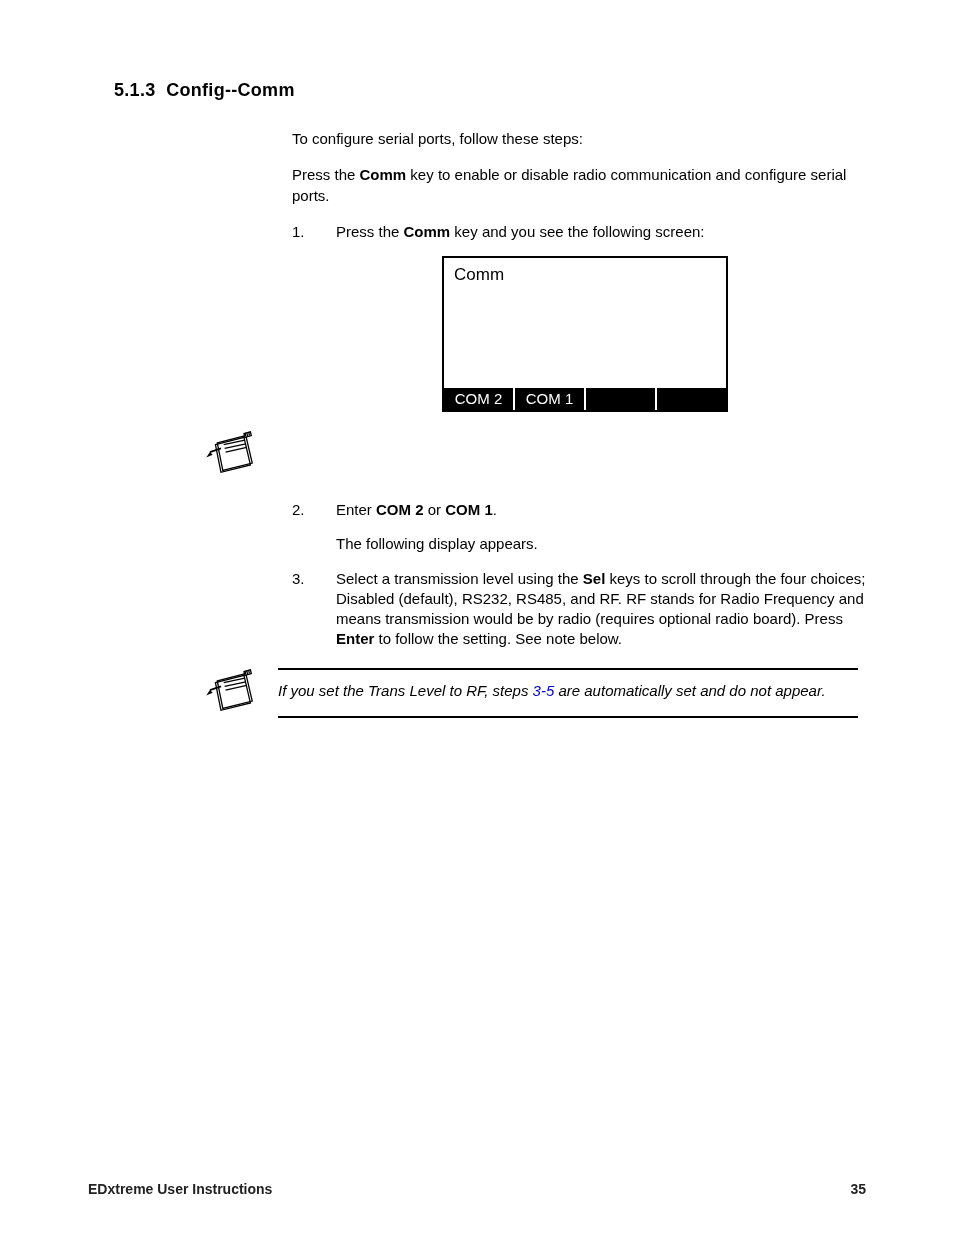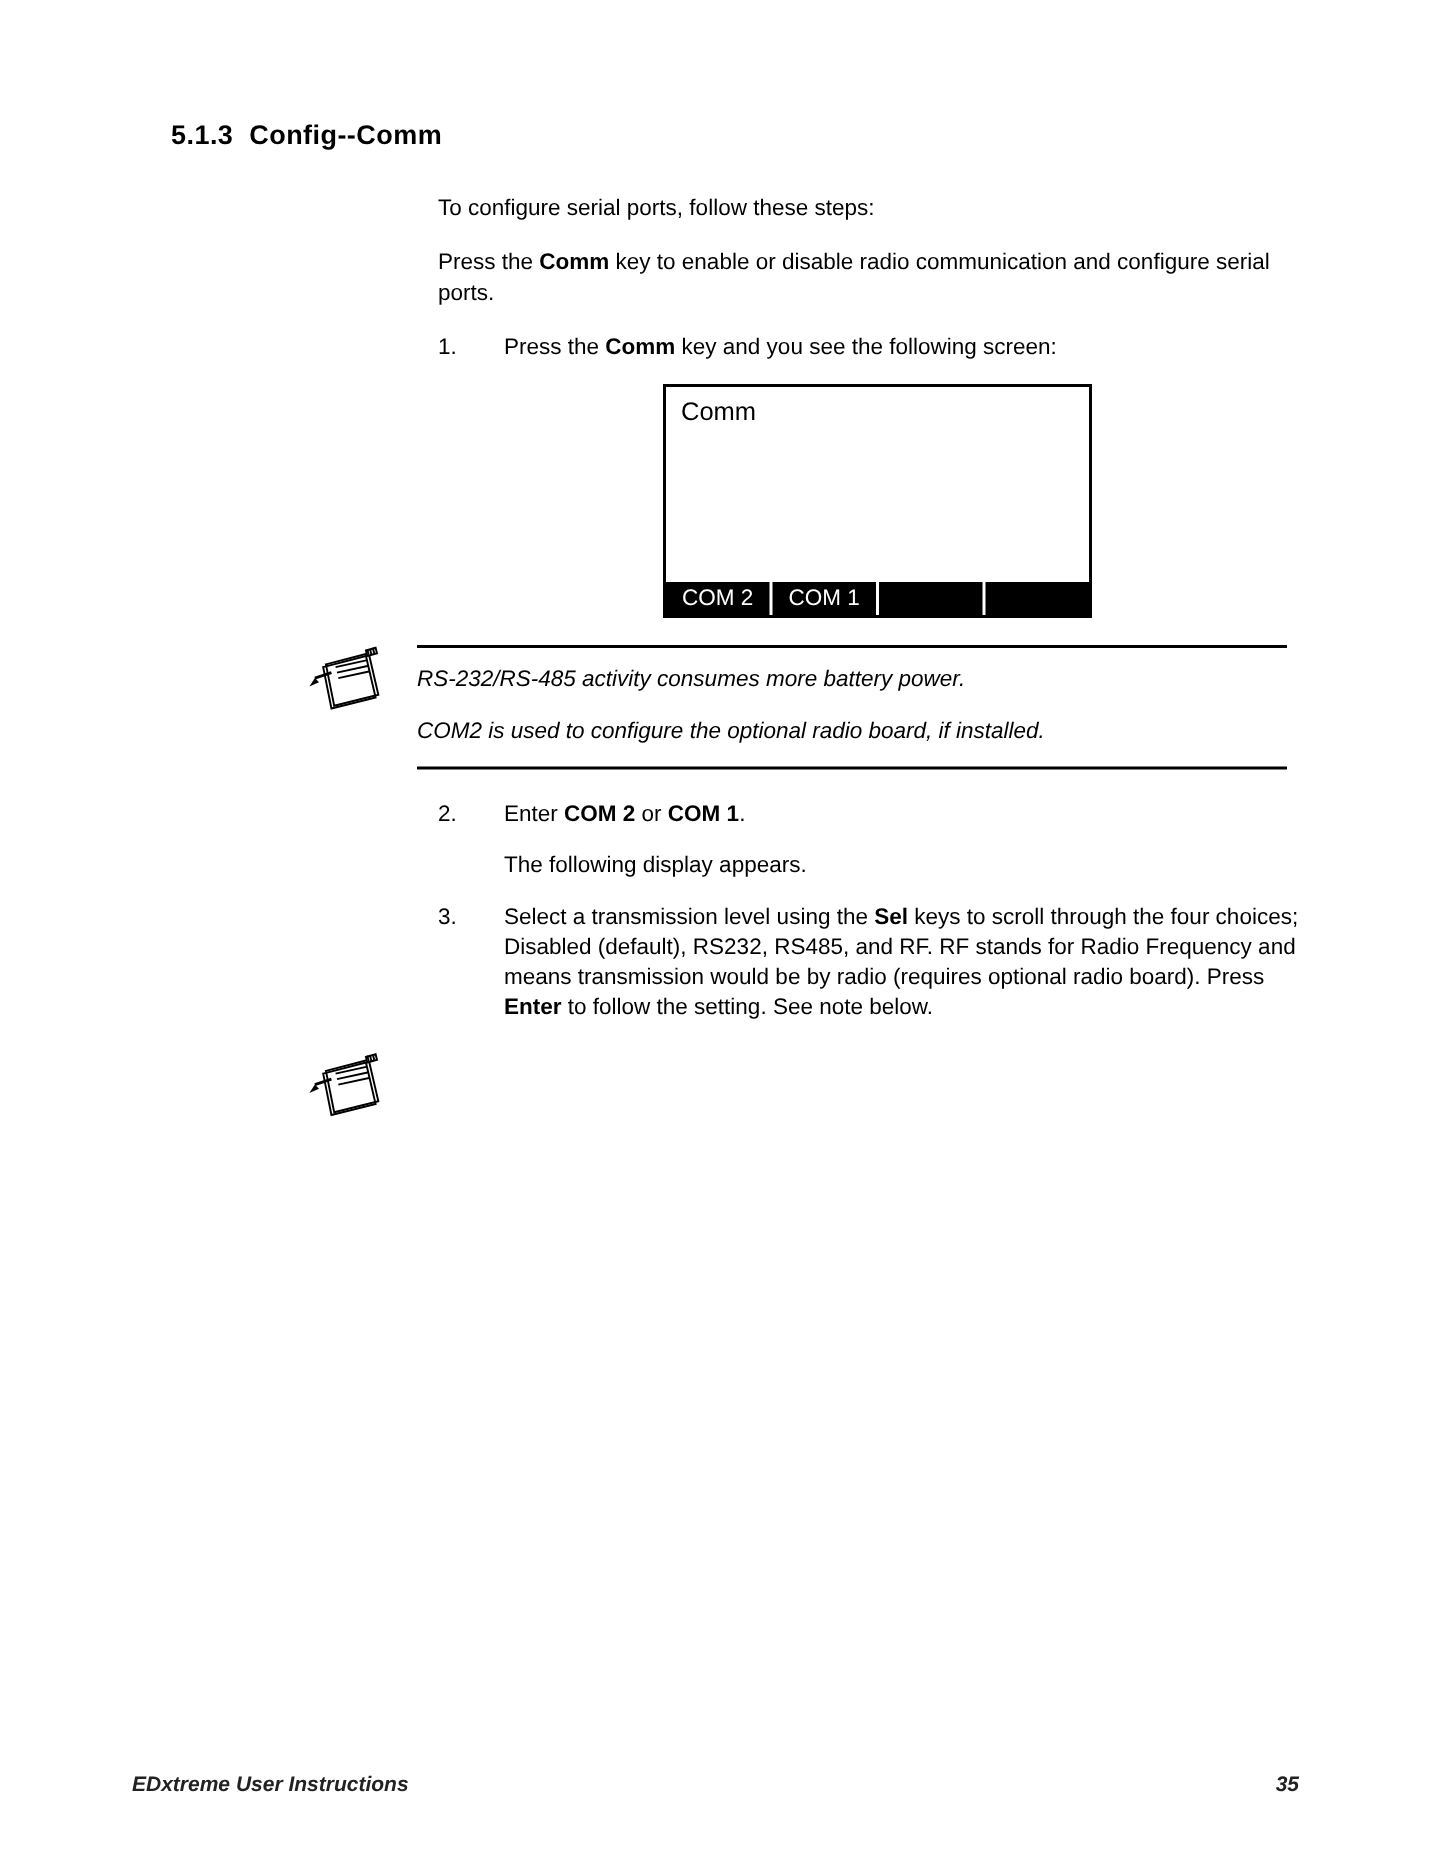--- a/index.html
+++ b/index.html
@@ -108,21 +108,20 @@
   .note-content p { margin: 0 0 12px 0; }
   .note-content p:last-child { margin-bottom: 0; }
   .link-range { color: #0000cc; font-style: italic; }
   .footer {
     position: absolute;
     bottom: 38px;
     left: 88px;
     right: 88px;
     display: flex;
     justify-content: space-between;
-    font-style: italic;
     font-size: 14px;
     font-weight: 700;
     color: #222;
   }
 </style>
 </head>
 <body>
 
 <div class="page">
 
@@ -167,24 +166,20 @@
           <line x1="23" y1="24" x2="46" y2="19"></line>
           <path d="M6 24 L18 20" stroke-width="2"></path>
           <path d="M6 24 L2 30 L9 27 Z" fill="#000" stroke="none"></path>
           <path d="M43 4 L50 2 L51 6 L44 8 Z" fill="#fff"></path>
           <line x1="44" y1="3" x2="45" y2="7"></line>
           <line x1="46" y1="3" x2="47" y2="7"></line>
           <line x1="48" y1="2" x2="49" y2="6"></line>
         </g>
       </svg>
     </div>
-    <div class="note-content">
-      <p>RS-232/RS-485 activity consumes more battery power.</p>
-      <p>COM2 is used to configure the optional radio board, if installed.</p>
-    </div>
   </div>
 
   <div class="body-block">
     <div class="ol-row">
       <div class="ol-num">2.</div>
       <div class="ol-body">
         <span>Enter </span><span class="bold">COM 2</span><span> or </span><span class="bold">COM 1</span><span>.</span>
       </div>
     </div>
     <div class="sub-indent">The following display appears.</div>
@@ -209,19 +204,24 @@
           <line x1="23" y1="24" x2="46" y2="19"></line>
           <path d="M6 24 L18 20" stroke-width="2"></path>
           <path d="M6 24 L2 30 L9 27 Z" fill="#000" stroke="none"></path>
           <path d="M43 4 L50 2 L51 6 L44 8 Z" fill="#fff"></path>
           <line x1="44" y1="3" x2="45" y2="7"></line>
           <line x1="46" y1="3" x2="47" y2="7"></line>
           <line x1="48" y1="2" x2="49" y2="6"></line>
         </g>
       </svg>
     </div>
+    <div class="note-content">
+      <p>
+        <span>If you set the Trans Level to RF, steps </span><span class="link-range">3-5</span><span> are automatically set and do not appear.</span>
+      </p>
+    </div>
   </div>
 
   <div class="footer">
     <span>EDxtreme User Instructions</span>
     <span>35</span>
   </div>
 </div>
 
 </body></html>

